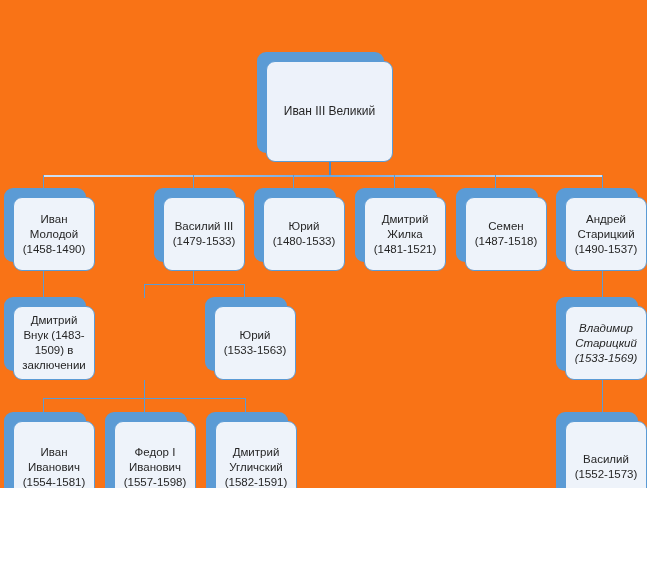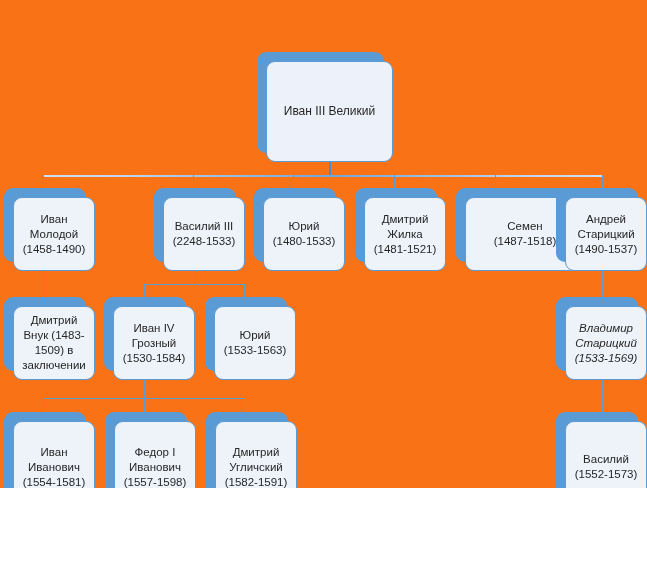--- a/index.html
+++ b/index.html
@@ -125,42 +125,42 @@
       <span class="label">Иван
 Молодой
 (1458-1490)</span>
     </div>
   </div>
 
   <div class="node" style="left:154px; top:188px; width:91px; height:83px;">
     <div class="shadow"></div>
     <div class="box">
       <span class="label">Василий III
-(2248-1533)</span>
+(1479-1533)</span>
     </div>
   </div>
 
   <div class="node" style="left:254px; top:188px; width:91px; height:83px;">
     <div class="shadow"></div>
     <div class="box">
       <span class="label">Юрий
 (1480-1533)</span>
     </div>
   </div>
 
   <div class="node" style="left:355px; top:188px; width:91px; height:83px;">
     <div class="shadow"></div>
     <div class="box">
       <span class="label">Дмитрий
 Жилка
 (1481-1521)</span>
     </div>
   </div>
 
-  <div class="node" style="left:456px; top:188px; width:91px; height:83px;padding-left:38px;">
+  <div class="node" style="left:456px; top:188px; width:91px; height:83px;">
     <div class="shadow"></div>
     <div class="box">
       <span class="label">Семен
 (1487-1518)</span>
     </div>
   </div>
 
   <div class="node" style="left:556px; top:188px; width:91px; height:83px;">
     <div class="shadow"></div>
     <div class="box">
@@ -173,28 +173,20 @@
   <div class="node" style="left:4px; top:297px; width:91px; height:83px;">
     <div class="shadow"></div>
     <div class="box">
       <span class="label">Дмитрий
 Внук (1483-
 1509) в
 заключении</span>
     </div>
   </div>
 
-  <div class="node" style="left:104px; top:297px; width:91px; height:83px;">
-    <div class="shadow"></div>
-    <div class="box">
-      <span class="label">Иван IV
-Грозный
-(1530-1584)</span>
-    </div>
-  </div>
 
   <div class="node" style="left:205px; top:297px; width:91px; height:83px;">
     <div class="shadow"></div>
     <div class="box">
       <span class="label">Юрий
 (1533-1563)</span>
     </div>
   </div>
 
   <div class="node" style="left:556px; top:297px; width:91px; height:83px;font-style:italic;">

